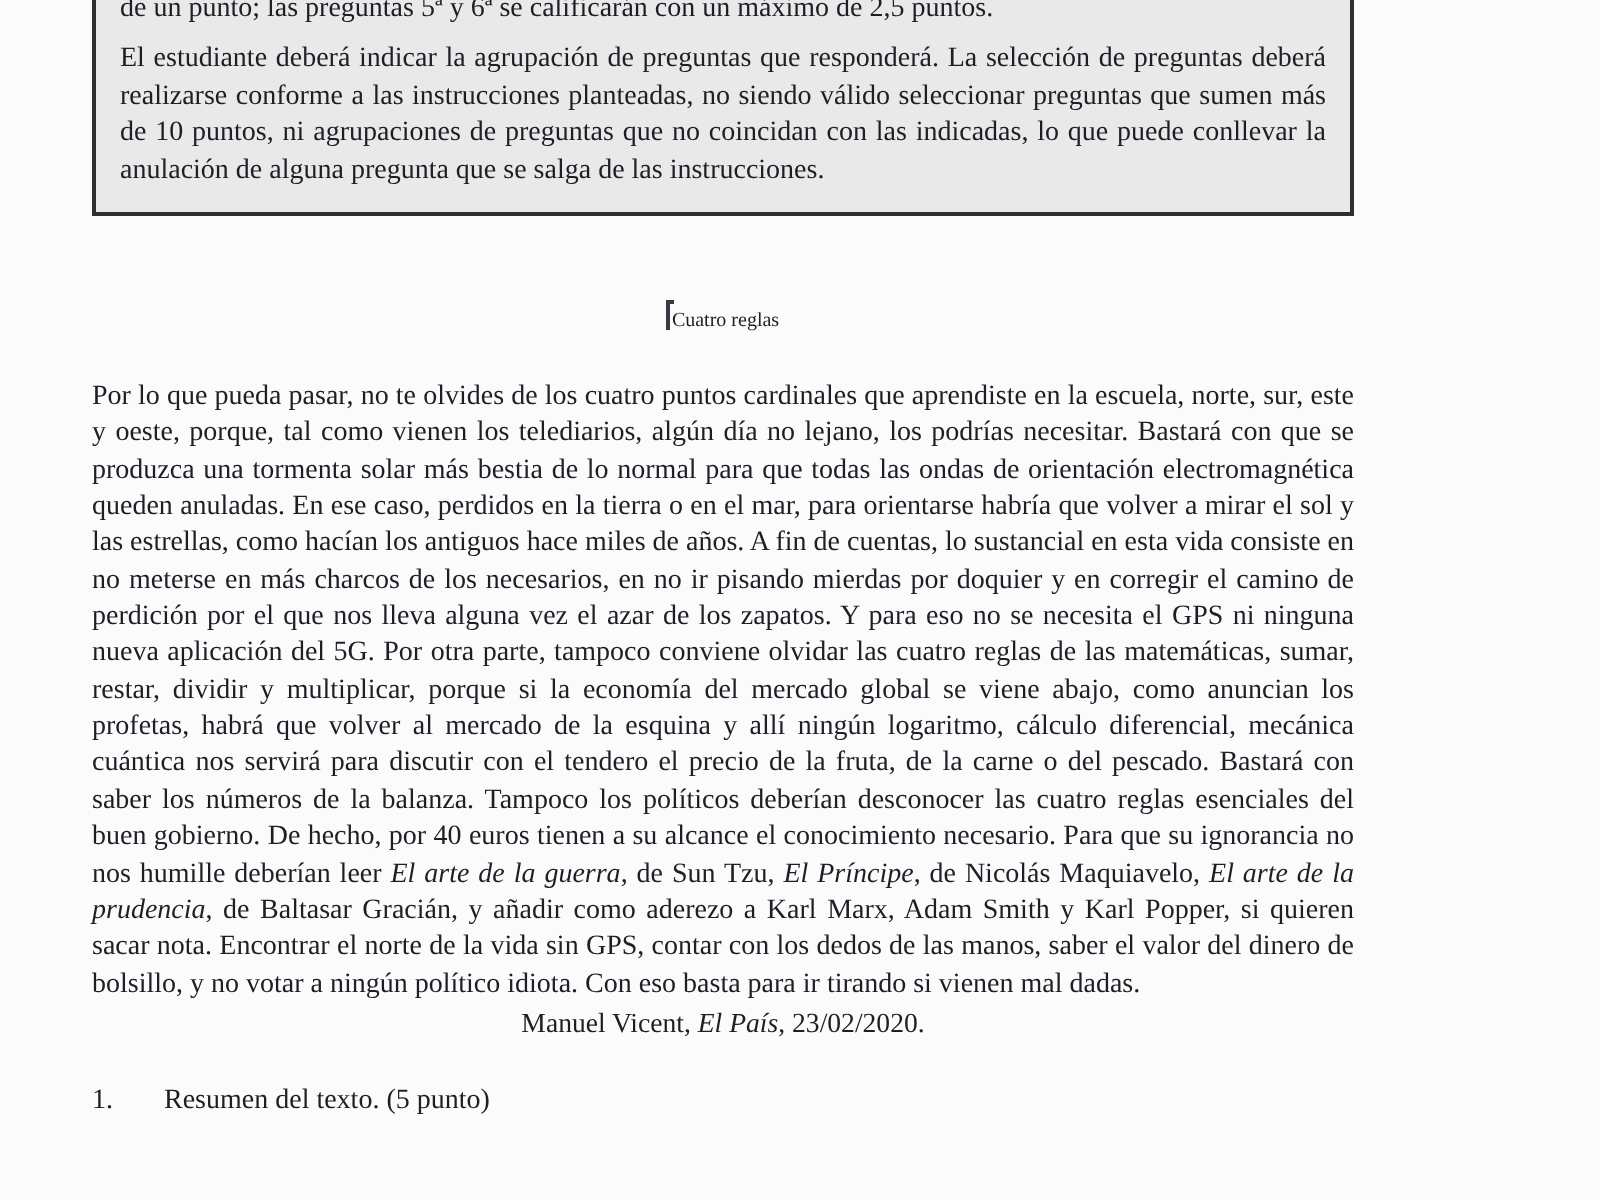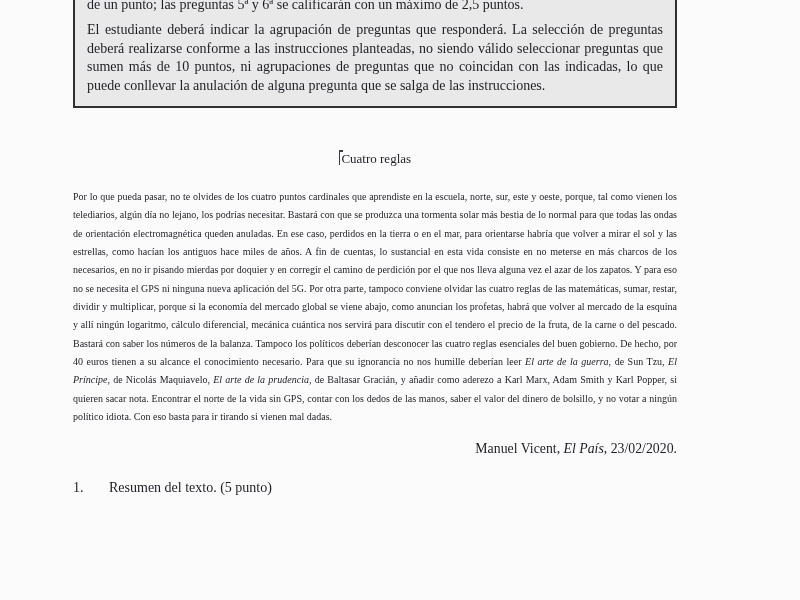--- a/index.html
+++ b/index.html
@@ -5,41 +5,41 @@
   * { margin: 0; padding: 0; box-sizing: border-box; }
   html, body {
     width: 800px; height: 600px;
     background: #fbfbfb;
     font-family: "Liberation Serif", "DejaVu Serif", serif;
     color: #1e1e26;
     overflow: hidden;
   }
   .page {
     width: 720px; height: 600px;
-    padding: 0 43px 0 73px;
+    padding: 0 43px 0 46px;
     overflow: hidden;
   }
   
   .instruction-box {
     margin-top: -7px;
     background: #e9e9e9;
     border: 2px solid #2f2f2f;
     padding: 1px 12px 11px 12px;
     font-size: 14px;
     line-height: 18.4px;
     text-align: justify;
   }
   .instruction-box .line1 {
     margin-bottom: 7px;
     text-align: left;
   }
   .article-title-row {
     margin-top: 42px;
     text-align: center;
-    font-size: 13px;
+    font-size: 10px;
     line-height: 18px;
     white-space: nowrap;
   }
   .text-cursor {
     display: inline-block;
     width: 1.5px;
     height: 15px;
     background: #3a3a44;
     vertical-align: -2px;
     position: relative;
@@ -47,30 +47,30 @@
   }
   .text-cursor::before {
     content: "";
     position: absolute;
     top: 0; left: 0;
     width: 4px; height: 1.5px;
     background: #3a3a44;
   }
   .article-body {
     margin-top: 20px;
-    font-size: 10px;
+    font-size: 14px;
     line-height: 18.35px;
     text-align: justify;
   }
   .article-body em, .attribution em { font-style: italic; }
   .attribution {
-    margin-top: 13px;
+    margin-top: 1px;
     font-size: 13.8px;
     line-height: 18px;
-    text-align: right;
+    text-align: center;
   }
   .question-row {
     margin-top: 21px;
     font-size: 14px;
     line-height: 18px;
     display: flex;
   }
   .question-number { width: 36px; }
   .question-text { flex: 1; }
 </style>

